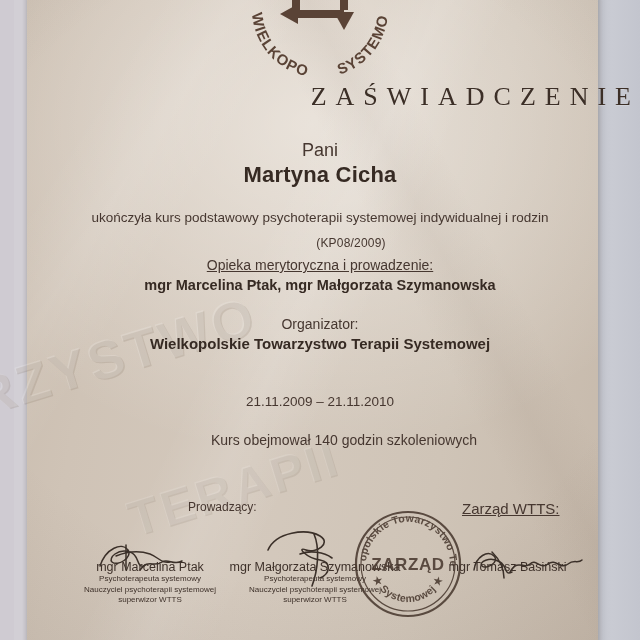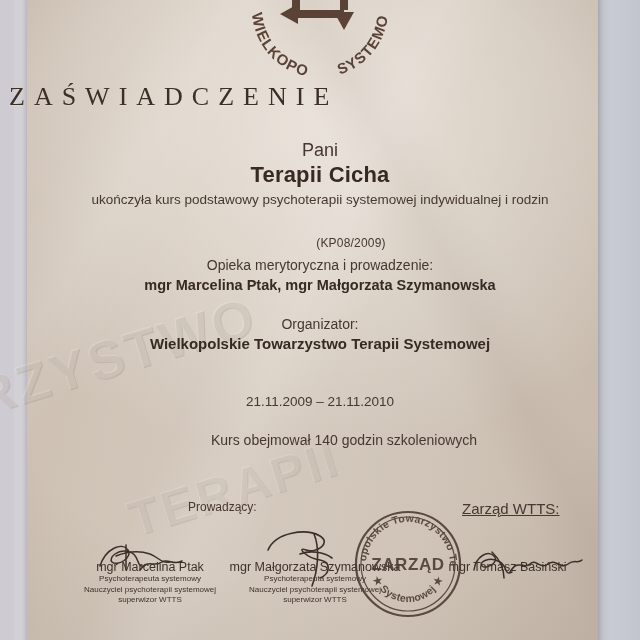--- a/index.html
+++ b/index.html
@@ -108,43 +108,43 @@
     margin-left: -84px;
     z-index: 6;
   }
   #logo svg { display: block; width: 168px; height: 168px; }
 
   #title {
     position: absolute;
     top: 82px;
     left: 0;
     width: 100%;
-    text-align: left;
+    text-align: right;
     font-family: "Liberation Serif", serif;
     font-size: 26px;
     letter-spacing: 9px;
     text-indent: 9px;
     color: #3c2f27;
     text-shadow: 0 1px 0 rgba(255,255,255,0.18);
   }
 
   .line {
     position: absolute;
     left: 0;
     width: 100%;
     text-align: center;
     color: #463730;
   }
 
   #pani       { top: 140px;  font-size: 18px; }
   #recipient  { top: 162px;  font-size: 22px; font-weight: bold; color: #362a23; letter-spacing: 0.2px; }
-  #course     { top: 192px;  font-size: 13.5px; }
+  #course     { top: 210px;  font-size: 13.5px; }
   #coursecode { top: 236px;  font-size: 12px; letter-spacing: 0.2px; margin-left: 31px; }
 
-  #superv-label { top: 257px; font-size: 14px; }
+  #superv-label { top: 257px; font-size: 14px; text-decoration: underline; }
   #superv-names { top: 277px; font-size: 14.5px; font-weight: bold; color: #362a23; }
 
   #org-label  { top: 316px; font-size: 14px; }
   #org-name   { top: 335px; font-size: 15px; font-weight: bold; color: #362a23; }
 
   #dur-label  { top: 375px; font-size: 13.5px; }
   #dur-value  { top: 394px; font-size: 13.5px; }
 
   #hours      { top: 432px; font-size: 14px; padding-left: 24px; }
 
@@ -240,21 +240,21 @@
         </text>
         <text font-family="'Liberation Sans', sans-serif" font-size="15" font-weight="bold" fill="#5a4336" letter-spacing="1">
           <textPath href="#arcR" startOffset="2%">SYSTEMOWEJ</textPath>
         </text>
       </svg>
     </div>
 
     <div id="title">ZAŚWIADCZENIE</div>
 
     <div id="pani" class="line">Pani</div>
-    <div id="recipient" class="line">Terapii Cicha</div>
+    <div id="recipient" class="line">Martyna Cicha</div>
     <div id="course" class="line">ukończyła kurs podstawowy psychoterapii systemowej indywidualnej i rodzin</div>
     <div id="coursecode" class="line">(KP08/2009)</div>
 
     <div id="superv-label" class="line">Opieka merytoryczna i prowadzenie:</div>
     <div id="org-label" class="line">Organizator:</div>
 
     <div id="superv-names" class="line">mgr Marcelina Ptak, mgr Małgorzata Szymanowska</div>
     <div id="org-name" class="line">Wielkopolskie Towarzystwo Terapii Systemowej</div>
 
     <div id="dur-value" class="line">21.11.2009 – 21.11.2010</div>

